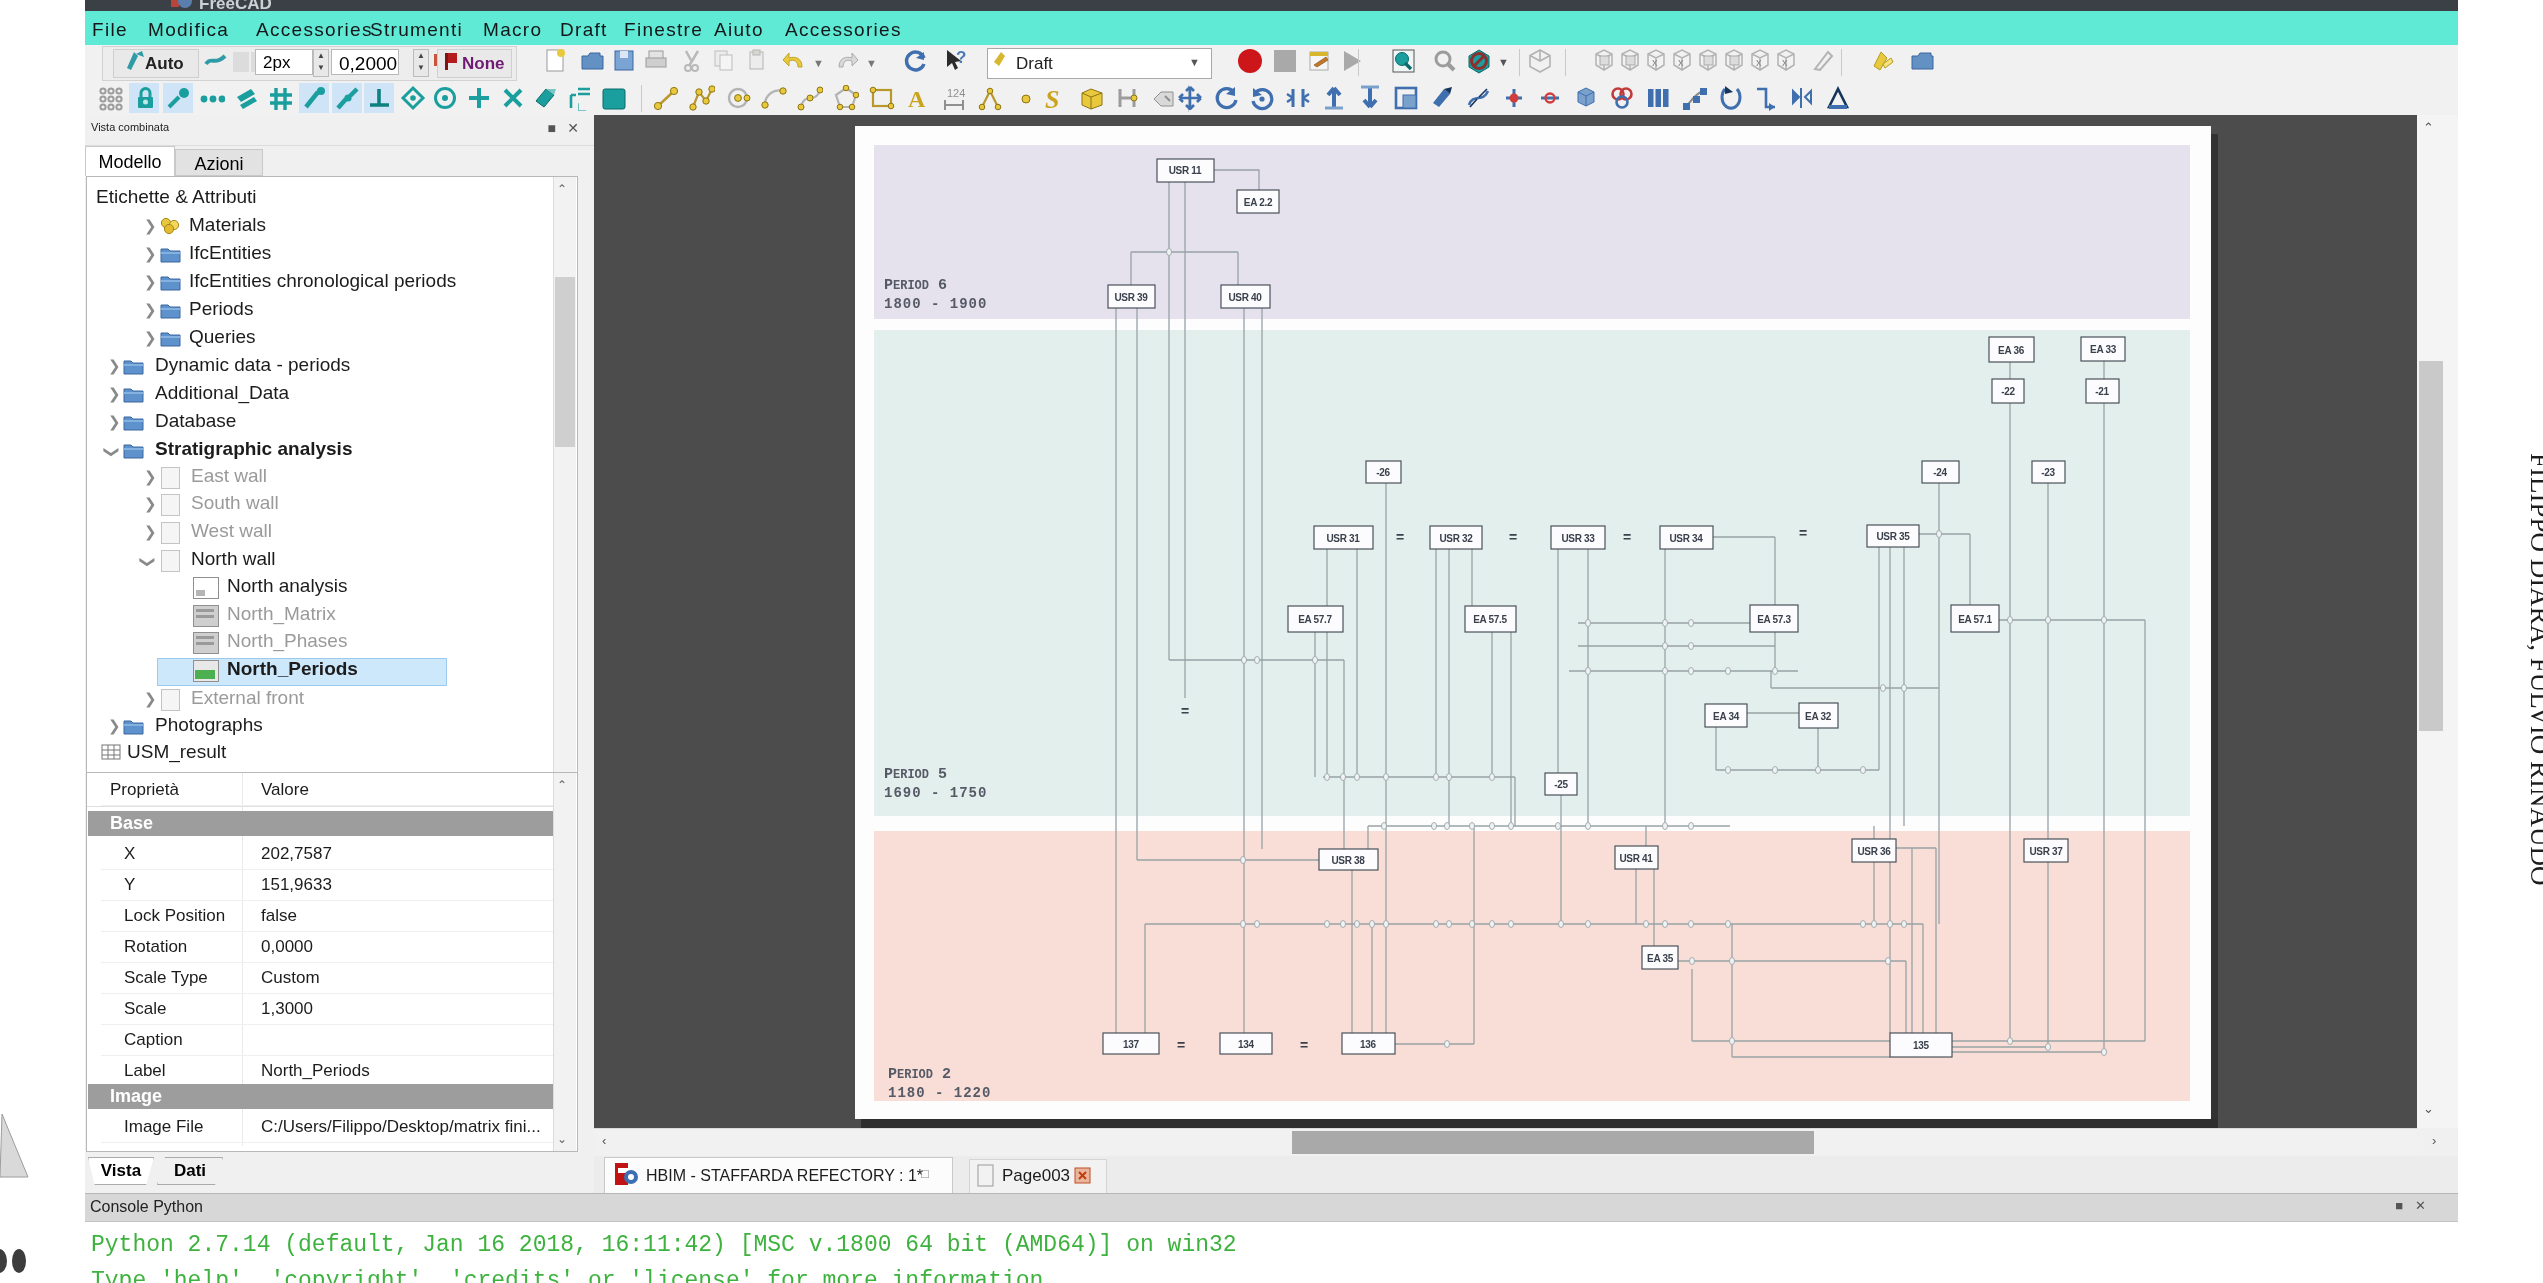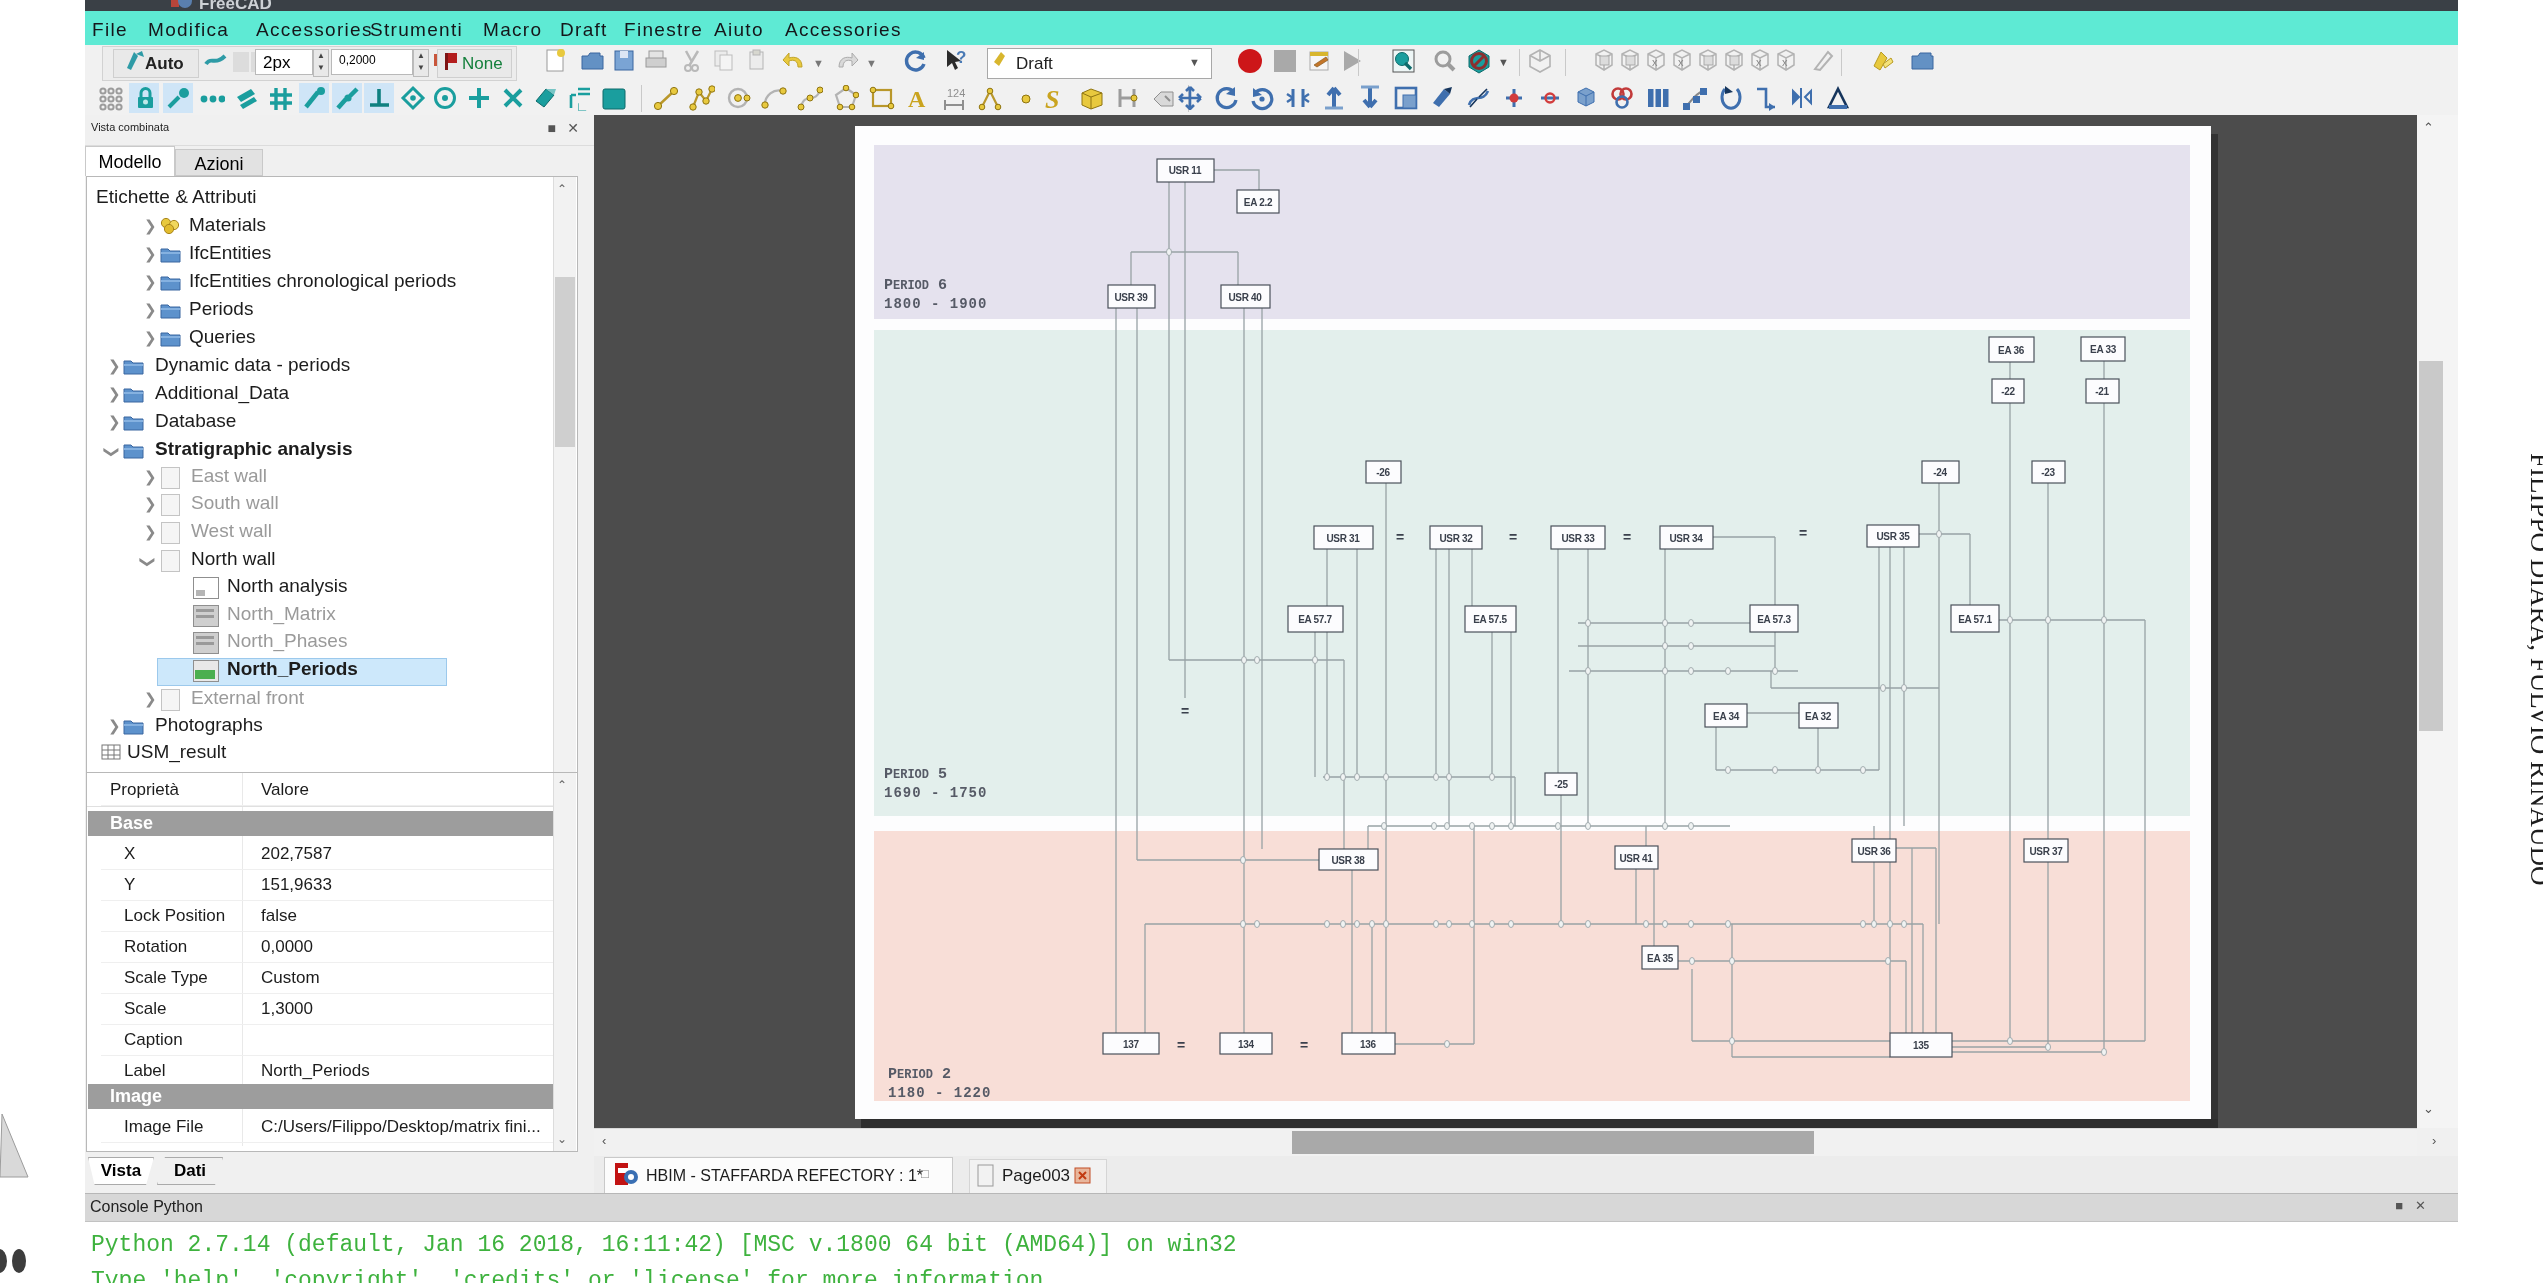--- a/index.html
+++ b/index.html
@@ -72,32 +72,32 @@
         <path d="M13 6 L19 3 L21 9 Z" fill="#2e9ba6"></path>
       </svg>
     <span style="position:absolute;left:60px;top:9px;font-size:17px;font-weight:bold;color:#222">Auto</span>
     <svg class="ic" style="left:118px">
         <path d="M3 16 C8 8 12 18 22 8" stroke="#2e9ba6" stroke-width="4" fill="none"></path>
       </svg>
     <div style="position:absolute;left:148px;top:7px;width:16px;height:20px;background:#dcdcdc"></div>
     <div style="position:absolute;left:166px;top:7px;width:16px;height:20px;background:#dcdcdc"></div>
     <div style="position:absolute;left:170px;top:4px;width:58px;height:26px;background:#fff;border:1px solid #b9b9b9;font-size:17px;padding:3px 0 0 7px;box-sizing:border-box">2px</div>
     <div style="position:absolute;left:228px;top:4px;width:14px;height:26px;background:#e8e8e8;border:1px solid #bbb;font-size:8px;color:#444;text-align:center;line-height:12px">▲<br>▼</div>
-    <div style="position:absolute;left:246px;top:4px;width:82px;height:26px;background:#fff;border:1px solid #b9b9b9;font-size:12px;padding:3px 0 0 7px;box-sizing:border-box">0,2000</div>
+    <div style="position:absolute;left:246px;top:4px;width:68px;height:26px;background:#fff;border:1px solid #b9b9b9;font-size:19px;padding:3px 0 0 7px;box-sizing:border-box">0,2000</div>
     <div style="position:absolute;left:328px;top:4px;width:14px;height:26px;background:#e8e8e8;border:1px solid #bbb;font-size:8px;color:#444;text-align:center;line-height:12px">▲<br>▼</div>
     <svg class="ic" style="left:346px">
         <rect x="3" y="6" width="10" height="12" fill="#c8553a"></rect>
         <rect x="10" y="10" width="11" height="9" fill="#4f7fb5"></rect>
       </svg>
     <div style="position:absolute;left:352px;top:4px;width:73px;height:27px;background:#e9e9e9;border:1px solid #cfcfcf"></div>
     <svg class="ic" style="left:356px">
         <rect x="4" y="5" width="12" height="10" fill="#b31d1d"></rect>
         <rect x="4" y="5" width="3" height="17" fill="#7e1414"></rect>
       </svg>
-    <span style="position:absolute;left:377px;top:9px;font-size:17px;font-weight:normal;color:#15803d">None</span>
+    <span style="position:absolute;left:377px;top:9px;font-size:17px;font-weight:bold;color:#701a75">None</span>
     <svg class="ic" style="left:459px">
         <rect x="3" y="2" width="16" height="21" fill="#fff" stroke="#9a9a9a"></rect>
         <circle cx="17" cy="5" r="4" fill="#e8c93e"></circle>
       </svg>
     <svg class="ic" style="left:495px">
         <path d="M2 8 L8 8 L10 5 L20 5 L20 8 L23 8 L23 21 L2 21 Z" fill="#6391c4" stroke="#3a66a0"></path>
       </svg>
     <svg class="ic" style="left:527px">
         <rect x="3" y="3" width="18" height="19" fill="#7aa4d4" stroke="#3a66a0"></rect>
         <path d="M8 3 L8 10 L16 10 L16 3" fill="#dce6f4"></path>

